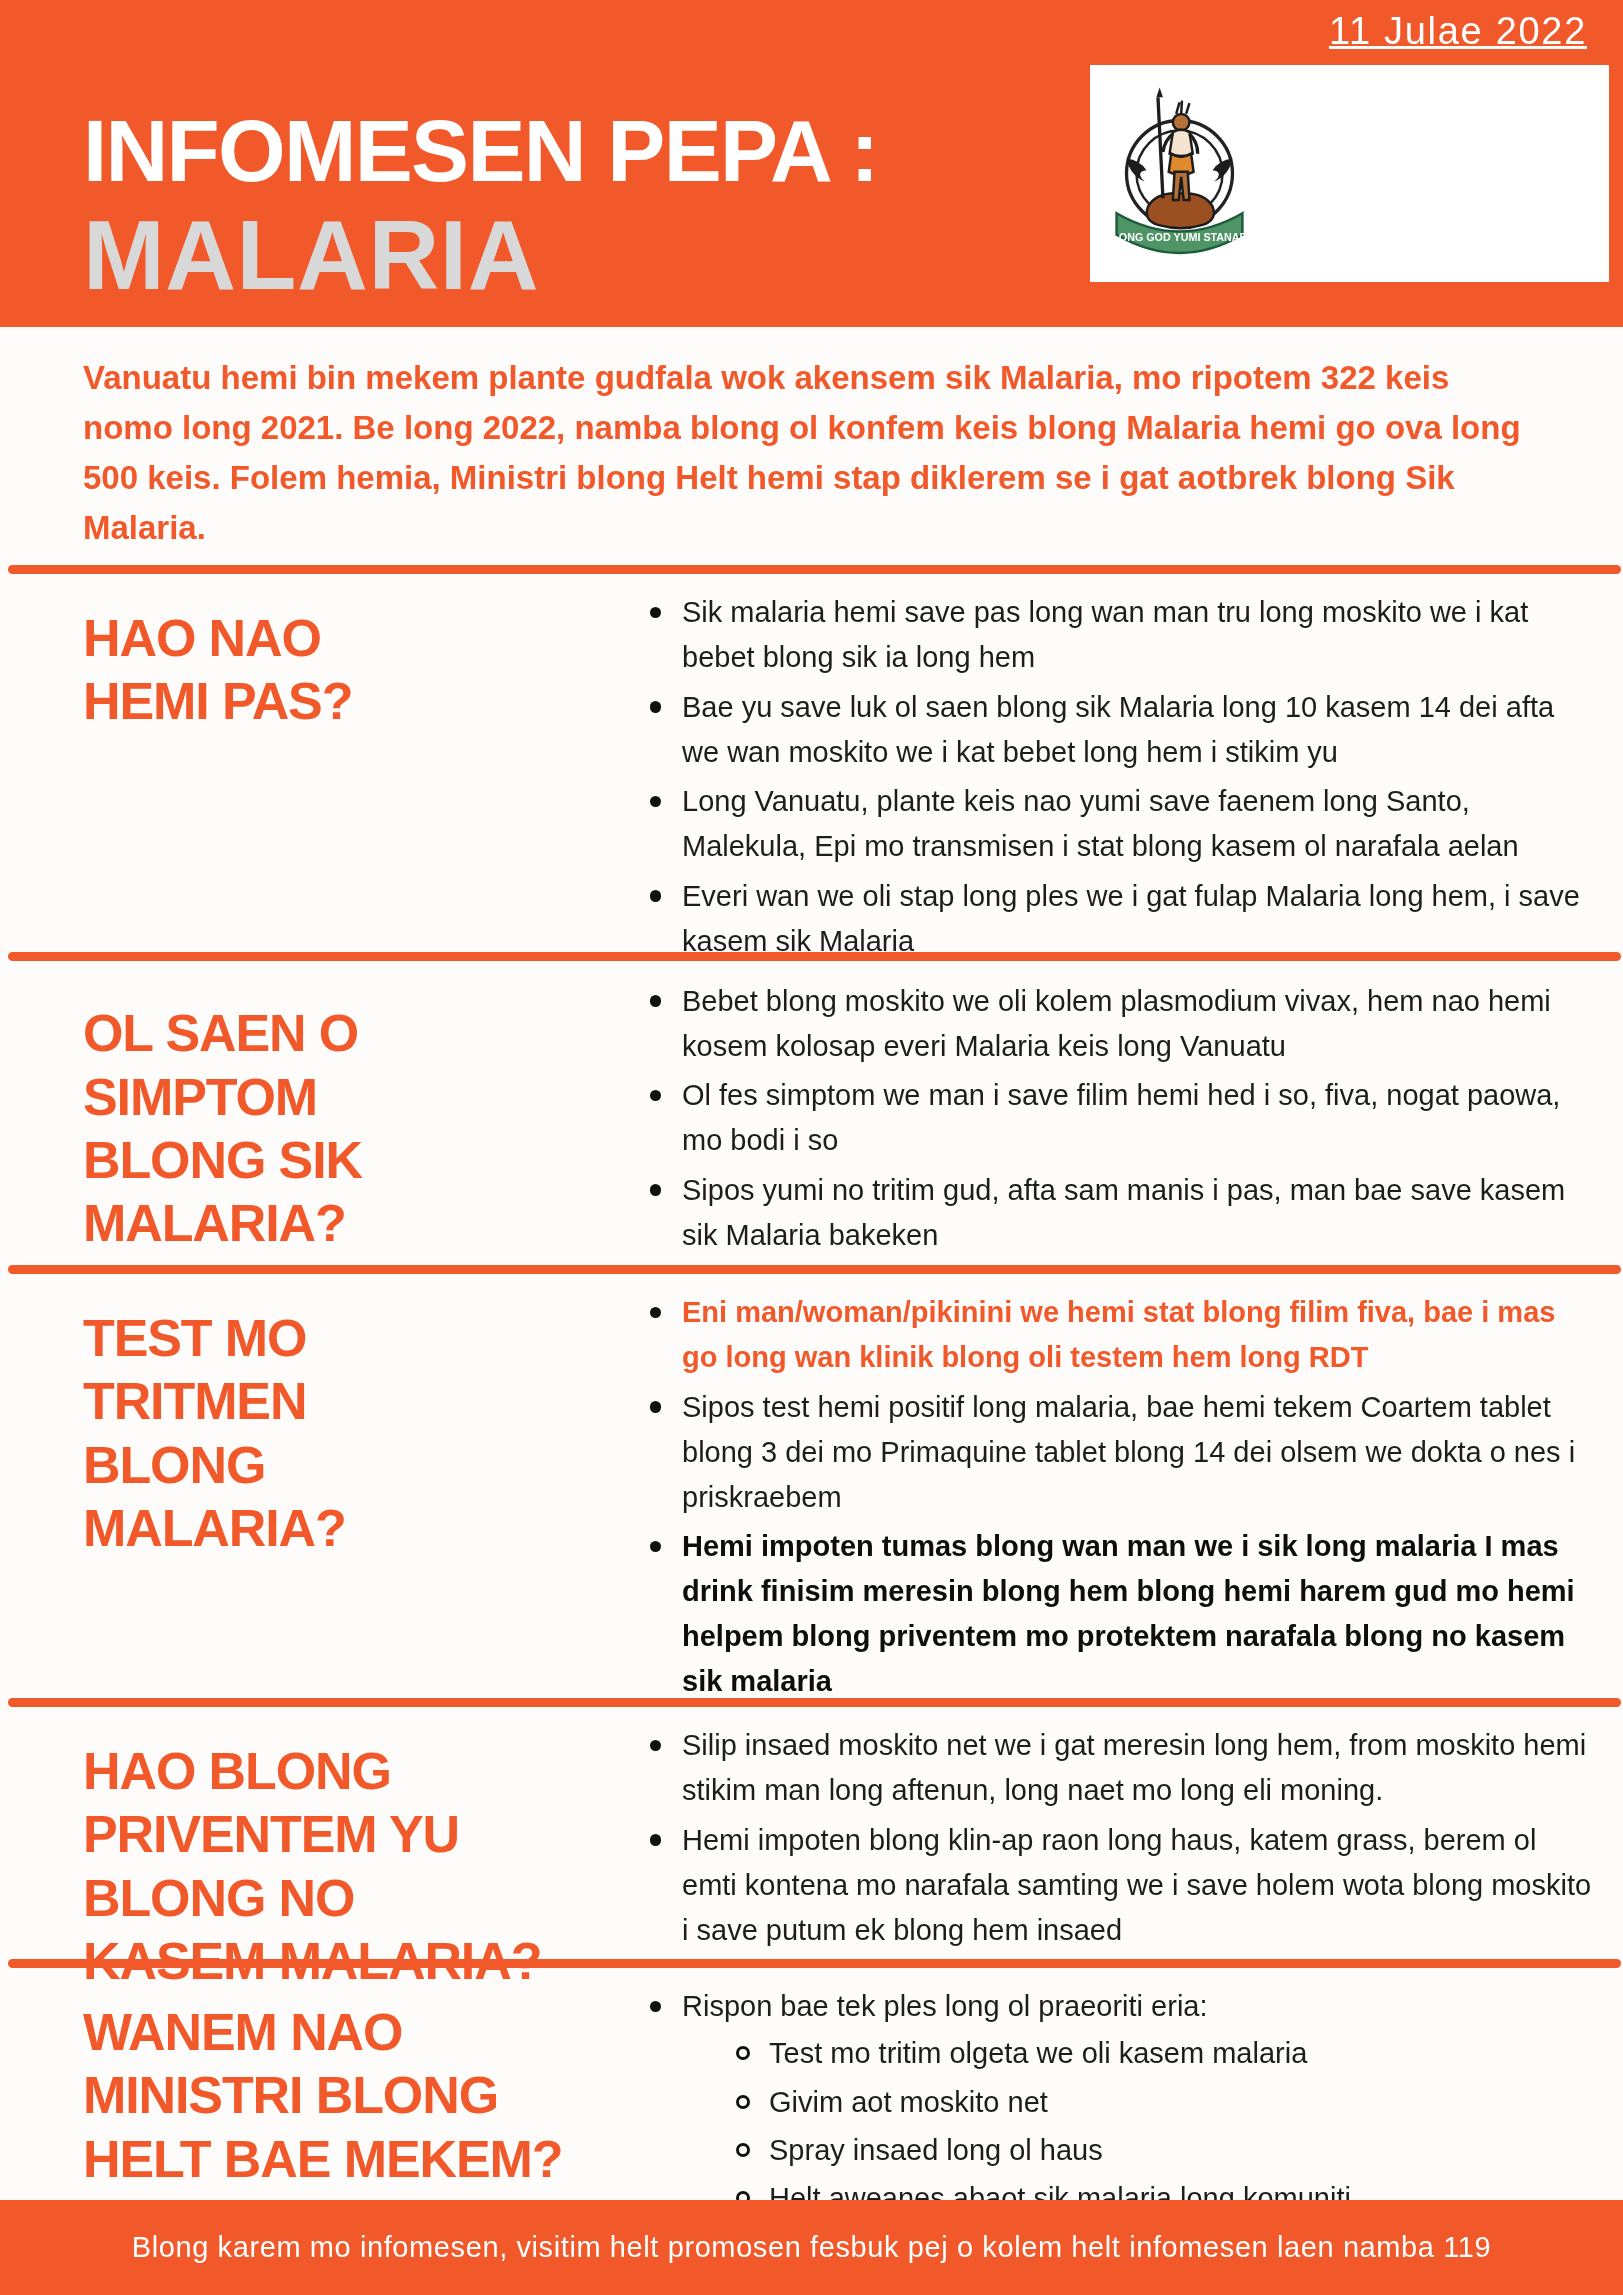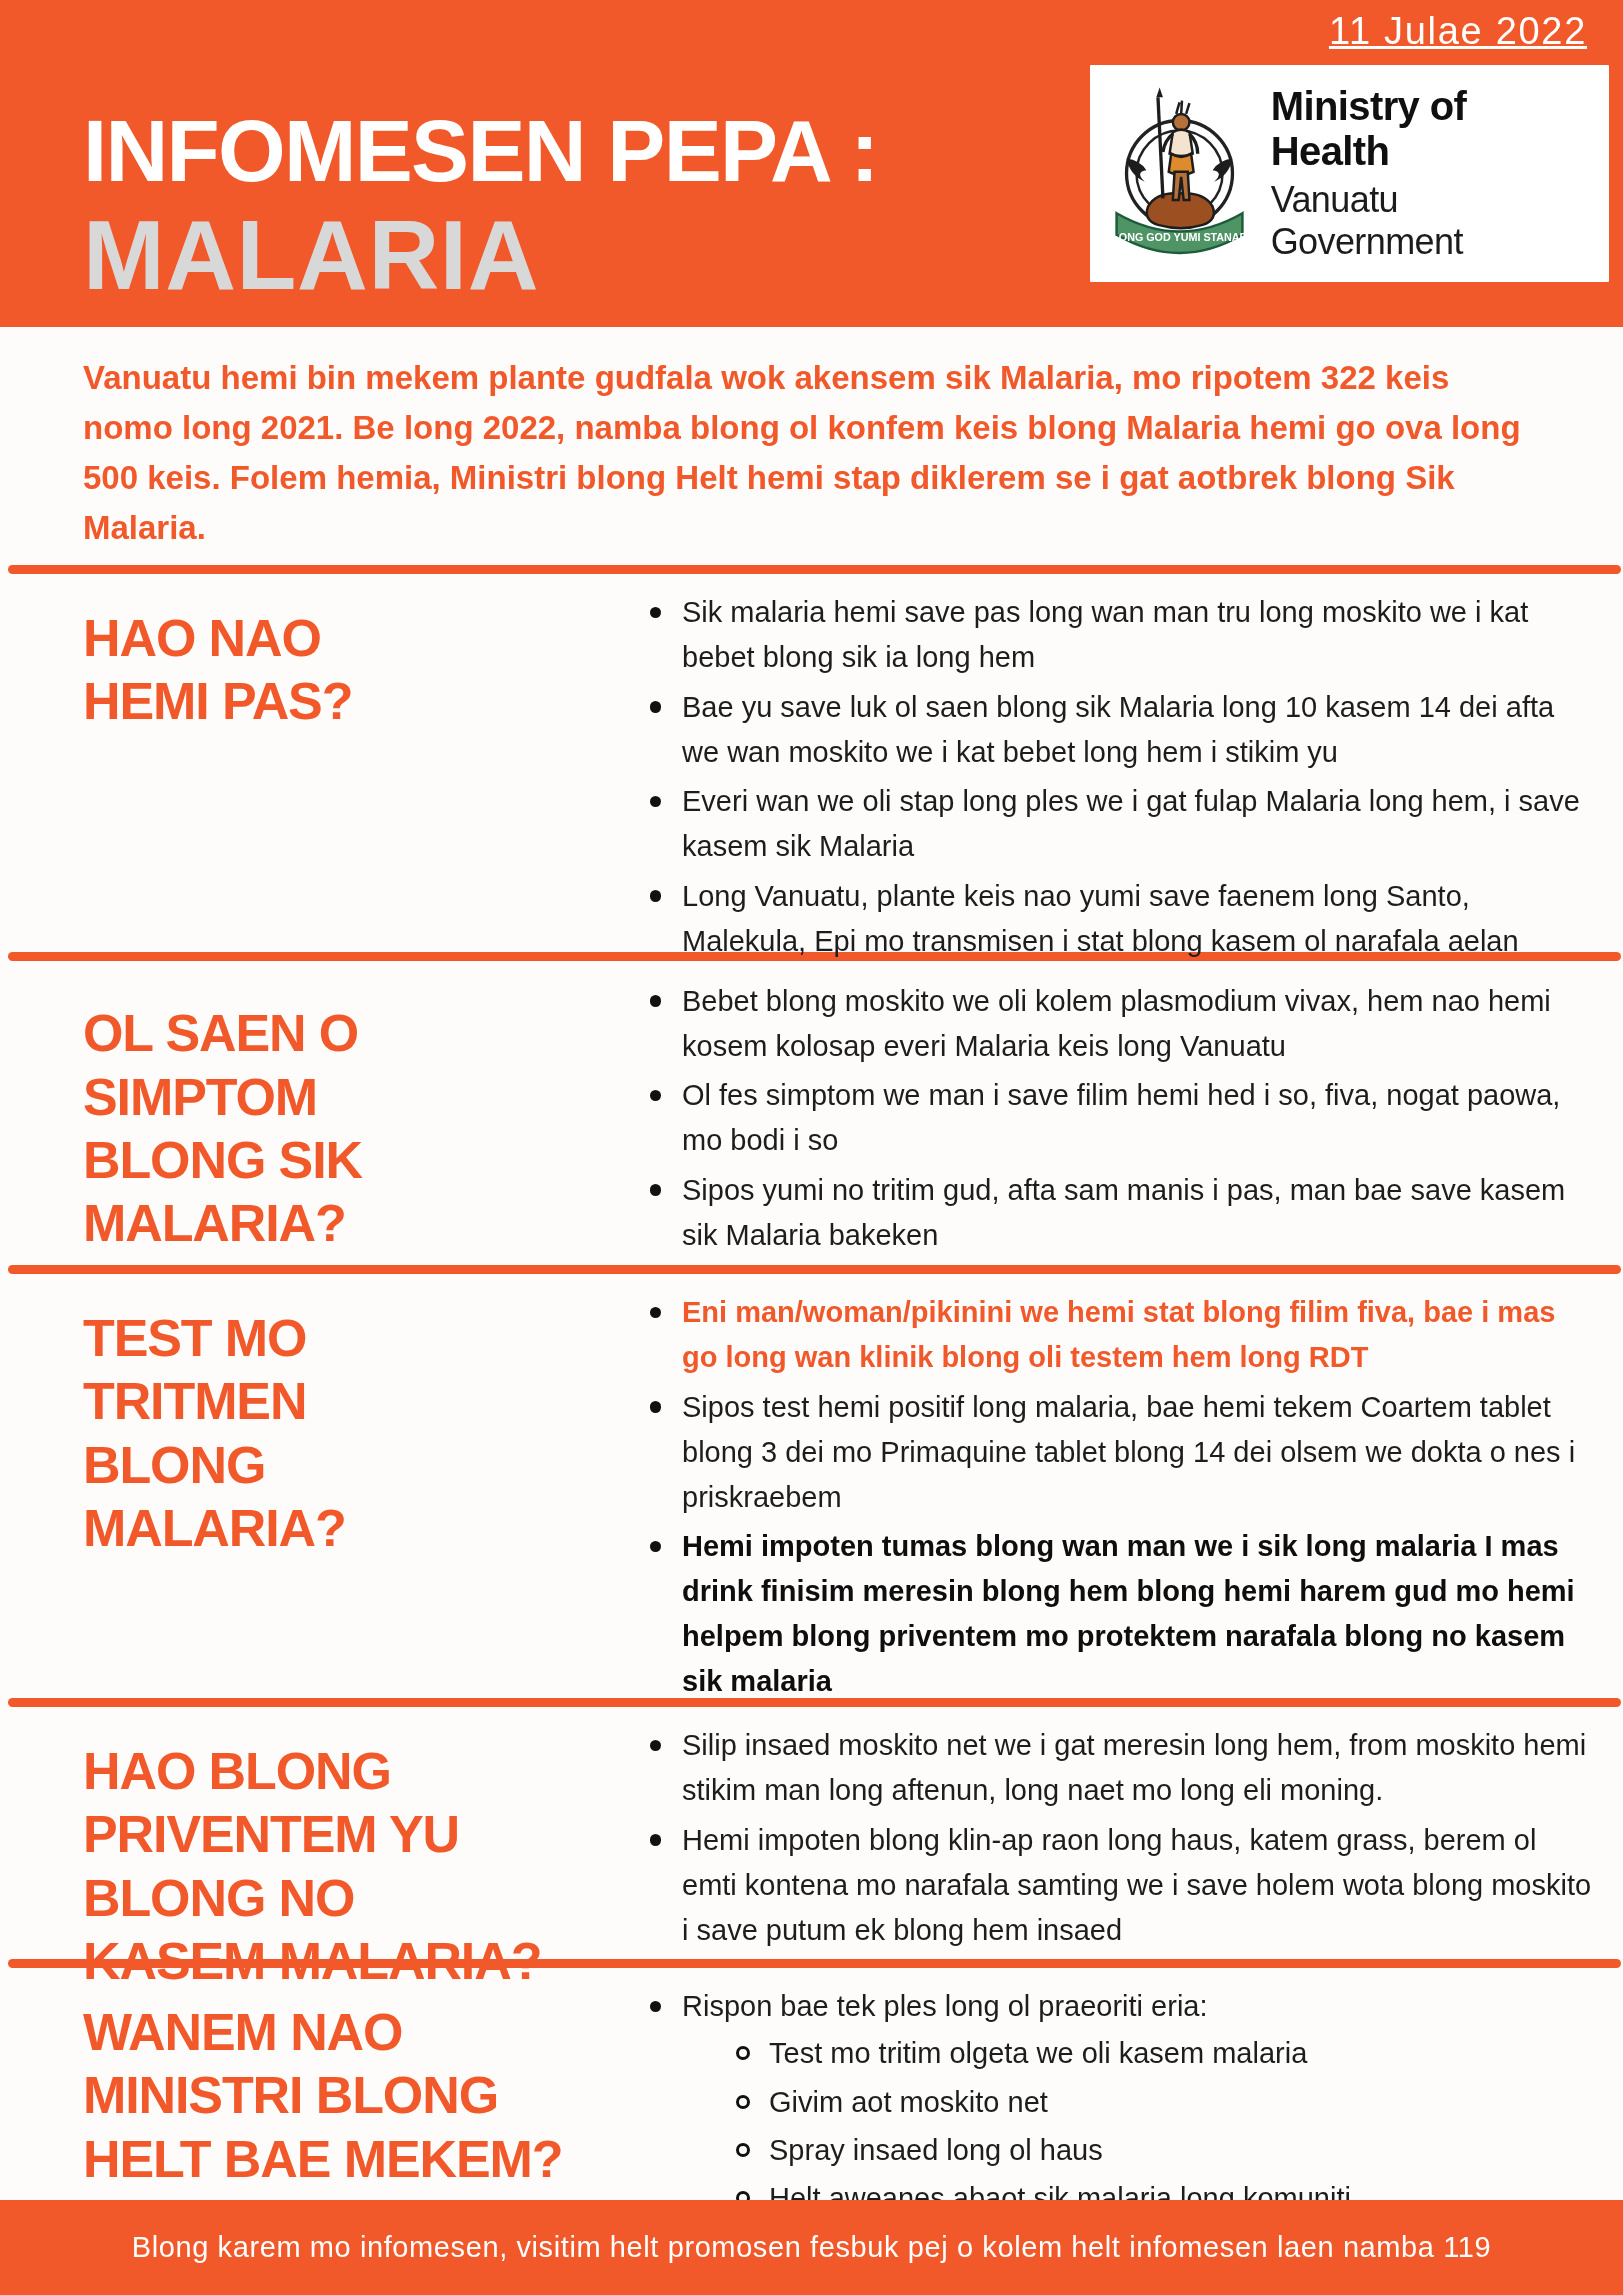--- a/index.html
+++ b/index.html
@@ -96,46 +96,42 @@
           <path d="M82,60 q10,-6 20,0 l4,26 q-14,6 -28,0 z" fill="#f4e3cf" stroke="#1d1d1d" stroke-width="3"></path>
           <path d="M80,86 q12,8 24,0 l3,22 q-15,8 -30,0 z" fill="#e08a2e" stroke="#1d1d1d" stroke-width="3"></path>
           <path d="M84,108 l-2,34 h7 l3,-28 l3,28 h7 l-2,-34 z" fill="#b5713a" stroke="#1d1d1d" stroke-width="3"></path>
           <path d="M82,62 q-10,8 -12,22" stroke="#1d1d1d" stroke-width="4" fill="none"></path>
           <path d="M102,62 q10,10 10,24" stroke="#1d1d1d" stroke-width="4" fill="none"></path>
         </g>
 
         <path d="M14,158 q76,44 152,0 l0,26 q-76,44 -152,0 z" fill="#4E9464" stroke="#1e5b3c" stroke-width="3"></path>
         <text x="90" y="192" text-anchor="middle" font-size="13" font-weight="bold" fill="#ffffff" font-family="Liberation Sans, sans-serif">LONG GOD YUMI STANAP</text>
       </svg>
-      <div class="ministry">
-        <div class="m1">Ministry of Health</div>
-        <div class="m2">Vanuatu Government</div>
-      </div>
     </div>
   </header>
 
   <section class="intro">Vanuatu hemi bin mekem plante gudfala wok akensem sik Malaria, mo ripotem 322 keis nomo long 2021. Be long 2022, namba blong ol konfem keis blong Malaria hemi go ova long 500 keis. Folem hemia, Ministri blong Helt hemi stap diklerem se i gat aotbrek blong Sik Malaria.</section>
 
   <div id="dividers">
       <div class="divider" style="top: 565px;"></div>
       <div class="divider" style="top: 952px;"></div>
       <div class="divider" style="top: 1265px;"></div>
       <div class="divider" style="top: 1698px;"></div>
       <div class="divider" style="top: 1959px;"></div>
     </div>
 
   <main id="sections">
       <section class="section" style="top: 574px; height: 378px;">
         <h2 class="s-head">HAO NAO
 HEMI PAS?</h2>
         <ul class="s-list">
           <li class="normal"><span>Sik malaria hemi save pas long wan man tru long moskito we i kat bebet blong sik ia long  hem</span></li>
           <li class="normal"><span>Bae yu save luk ol saen blong sik Malaria long 10 kasem 14 dei afta we wan moskito we i kat bebet long hem i stikim yu</span></li>
+          <li class="normal"><span>Long Vanuatu, plante keis nao yumi save faenem long Santo, Malekula, Epi mo transmisen i stat blong kasem ol narafala aelan</span></li>
           <li class="normal"><span>Everi wan we oli stap long ples we i gat fulap Malaria long hem, i save kasem sik Malaria</span></li>
-          <li class="normal"><span>Long Vanuatu, plante keis nao yumi save faenem long Santo, Malekula, Epi mo transmisen i stat blong kasem ol narafala aelan</span></li>
         </ul>
       </section>
       <section class="section" style="top: 961px; height: 303px; align-items: center;">
         <h2 class="s-head">OL SAEN O
 SIMPTOM
 BLONG SIK
 MALARIA?</h2>
         <ul class="s-list">
           <li class="normal"><span>Bebet blong moskito we oli kolem plasmodium vivax, hem nao hemi kosem kolosap everi Malaria keis long Vanuatu</span></li>
           <li class="normal"><span>Ol fes simptom we man i save filim hemi hed i so, fiva,  nogat paowa, mo bodi i so</span></li>

